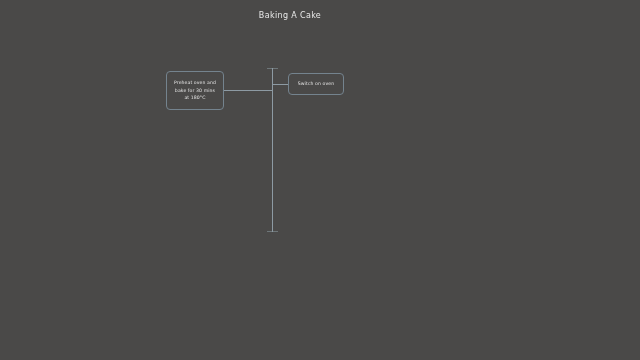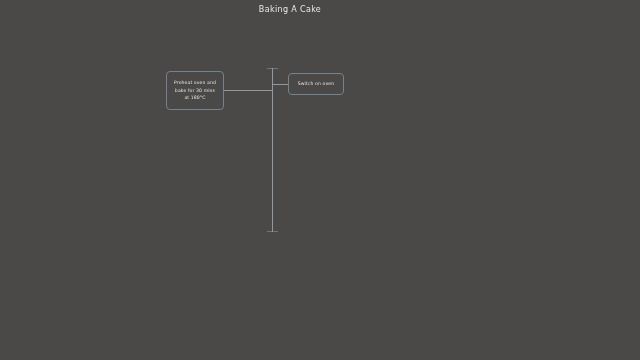--- a/index.html
+++ b/index.html
@@ -14,21 +14,21 @@
     overflow: hidden;
   }
   #canvas {
     position: relative;
     width: 640px;
     height: 360px;
   }
   #diagram-title {
     position: absolute;
     left: 0;
-    top: 5px;
+    top: 11px;
     width: 580px;
     text-align: center;
     color: #e9e9e9;
     font-size: 8px;
     letter-spacing: 0.35px;
     font-family: "DejaVu Sans", sans-serif;
   }
 
   
   .node {

